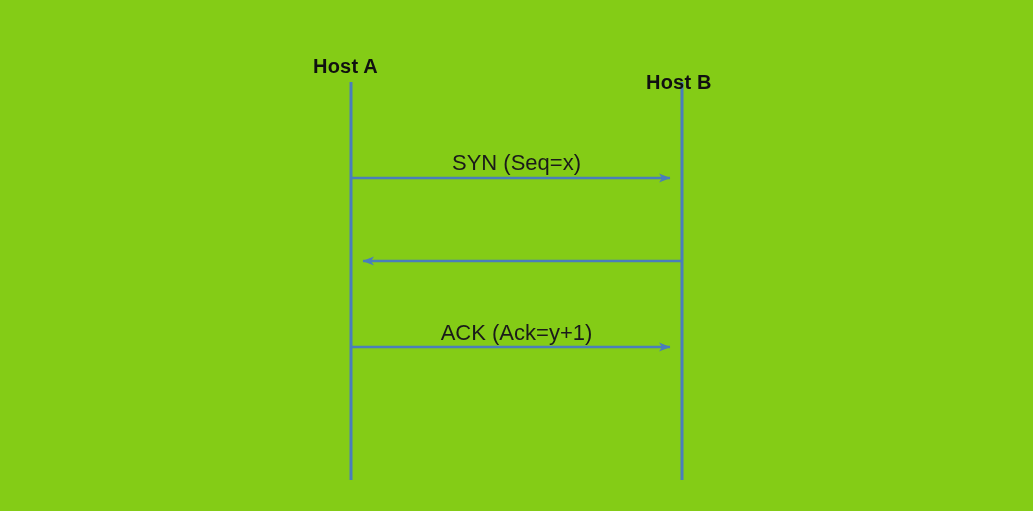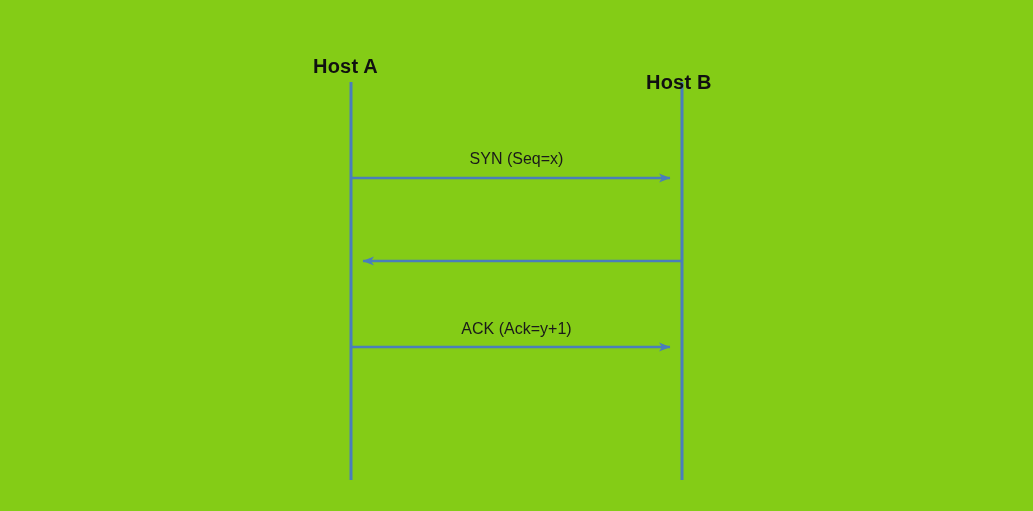--- a/index.html
+++ b/index.html
@@ -39,21 +39,21 @@
     top: 55px;
   }
   #host-b-label {
     left: 646px;
     top: 71px;
     text-align: right;
   }
   .msg-label {
     position: absolute;
     font-family: "Liberation Sans", sans-serif;
-    font-size: 16px;
+    font-size: 22px;
     font-weight: normal;
     color: #1a1a1a;
     white-space: nowrap;
     text-align: center;
   }
   #msg-label-0 {
     left: 351px;
     top: 150px;
     width: 331px;
   }

